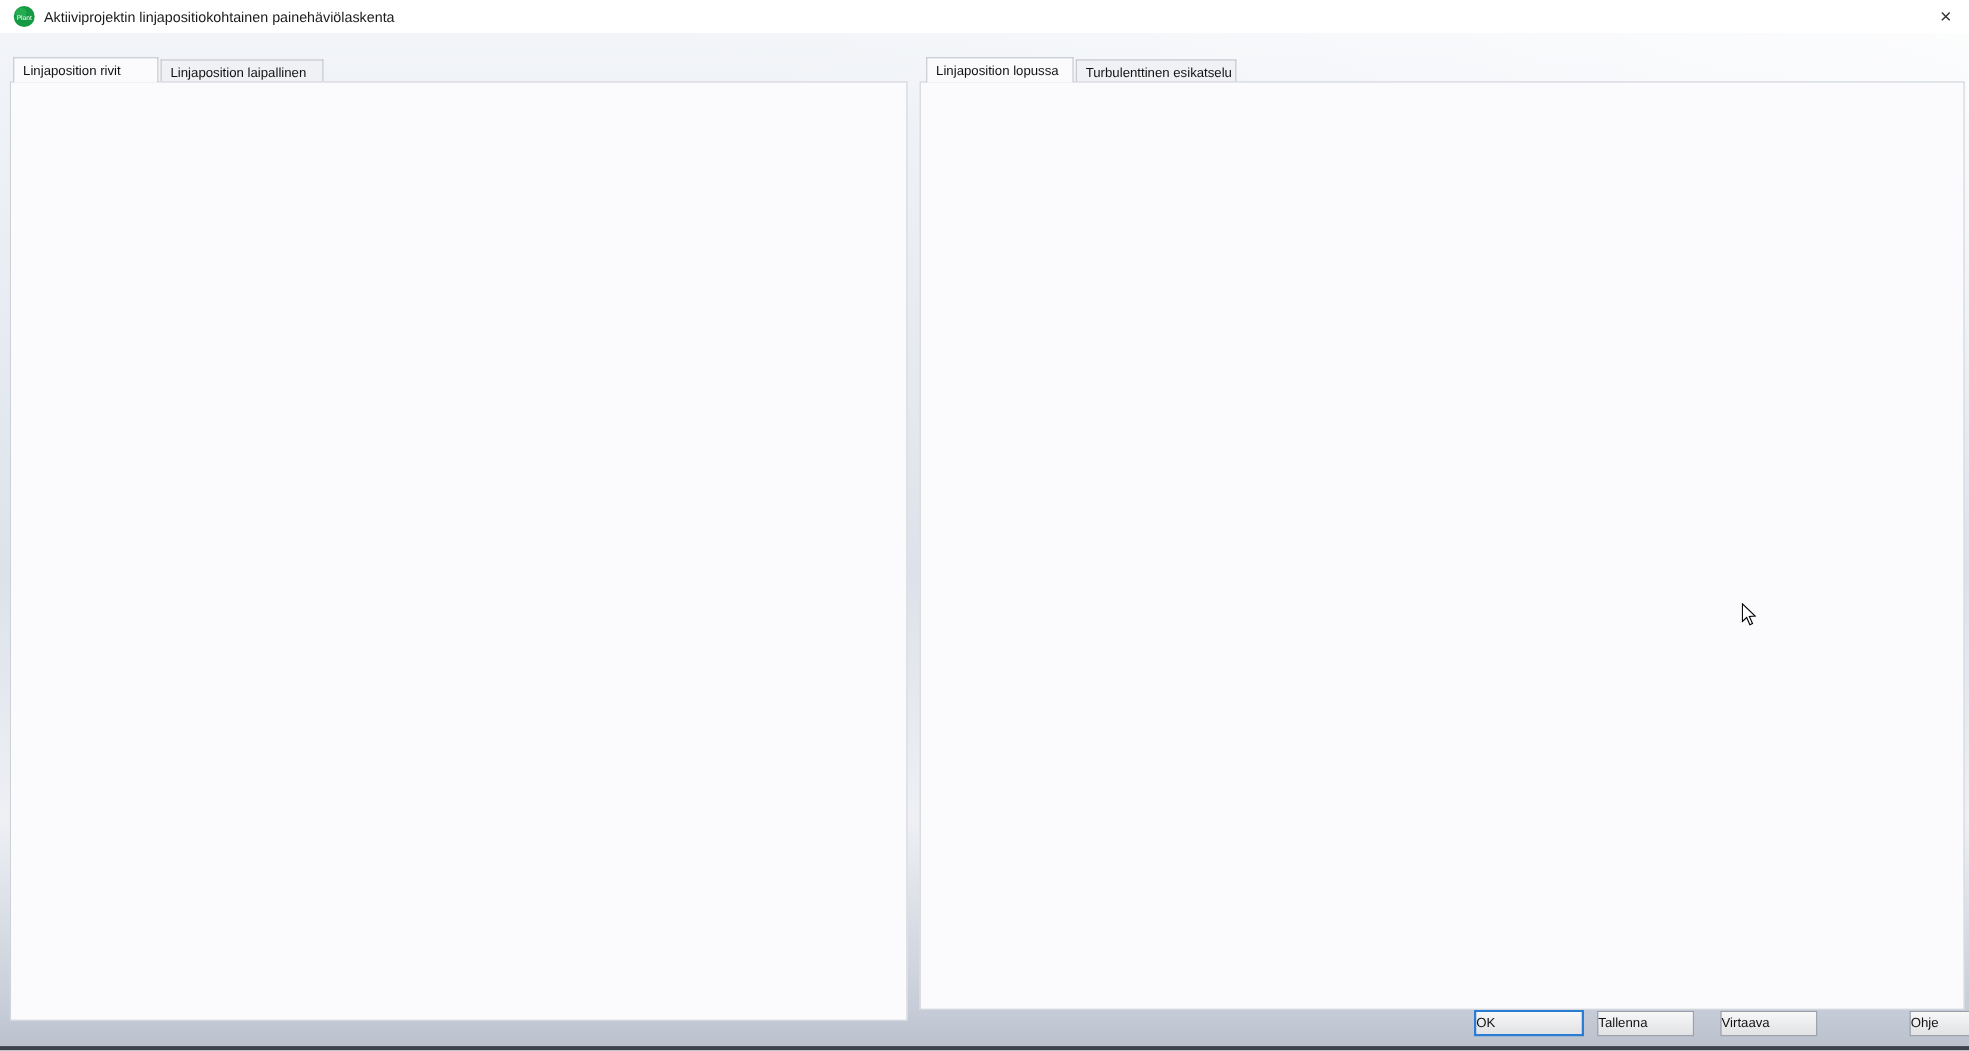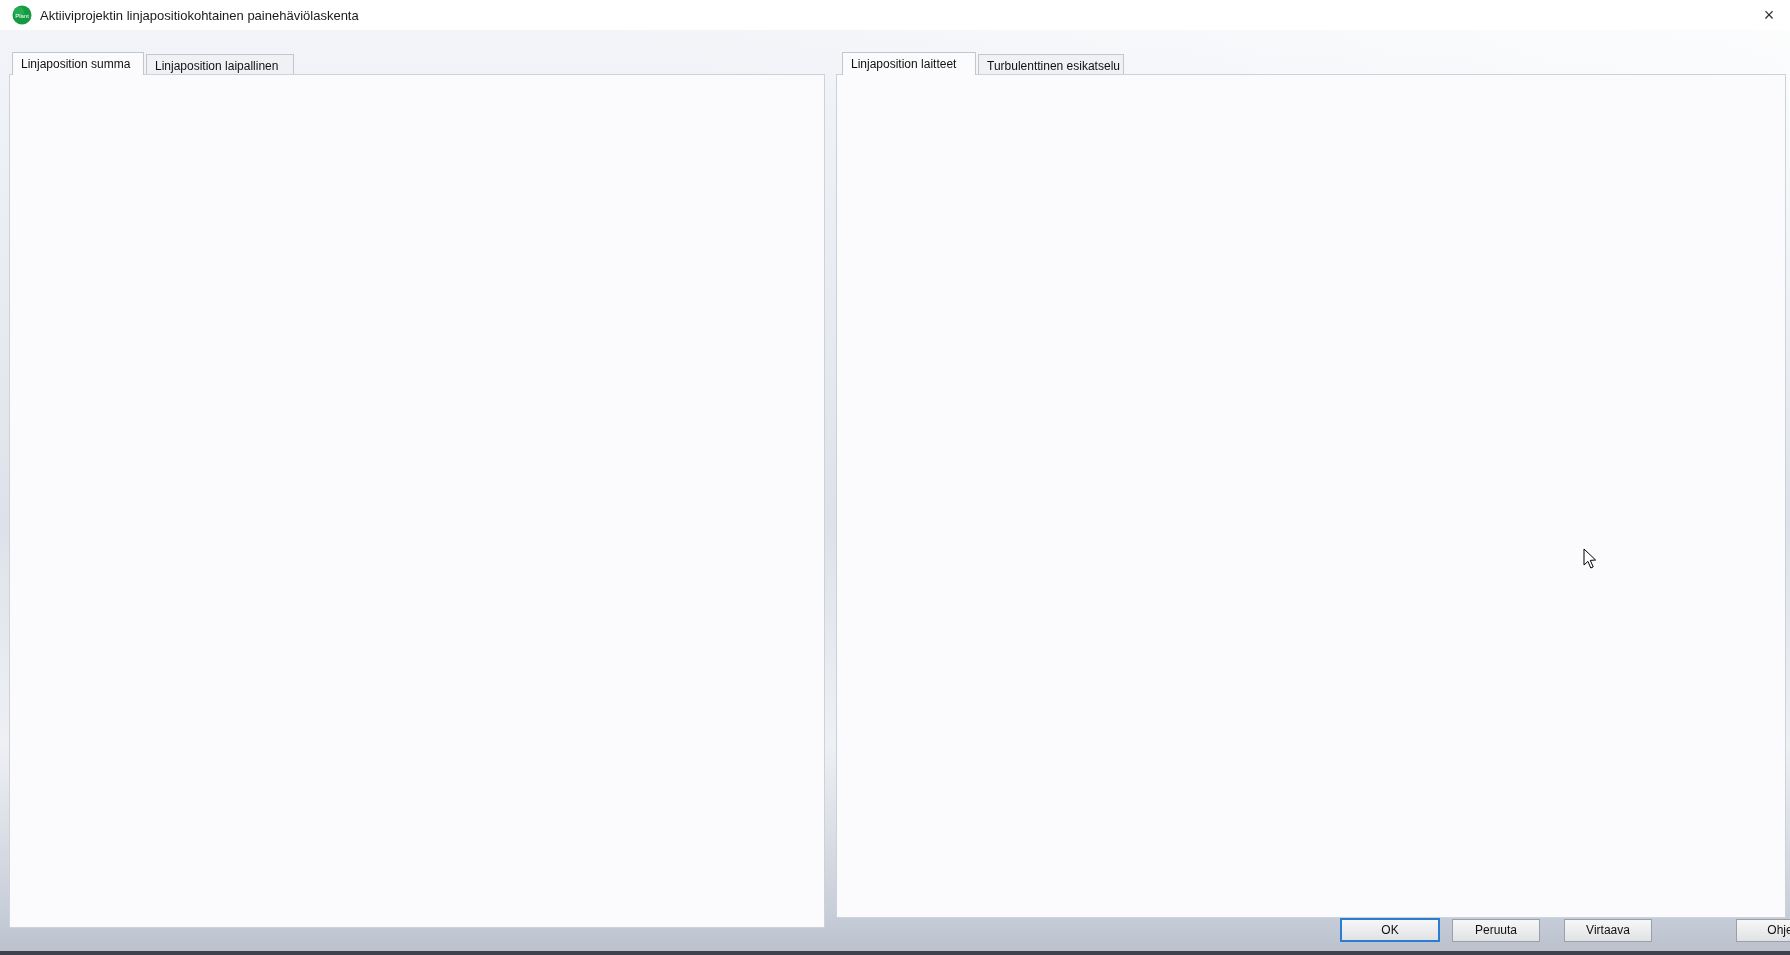--- a/index.html
+++ b/index.html
@@ -20,21 +20,21 @@
 .panel{position:absolute;background:#fbfbfd;border:1px solid #cdd1d8;z-index:2}
 
 
 .flbl{position:absolute;line-height:24px;font-size:12px;color:#111;white-space:nowrap}
 .box{position:absolute;height:24px;border:1px solid #8a8f99;background:#fff;color:#3232d2;font-size:12px;padding:3px 4px;white-space:nowrap;overflow:hidden}
 .box.ro{background:#f0f0f1;border-color:#999ea6}
 .combo{padding-right:20px}
 .chev{position:absolute;right:7px;top:7px;width:7px;height:7px;border-right:1.5px solid #4f5357;border-bottom:1.5px solid #4f5357;transform:rotate(45deg)}
 .combo.focused{border:2px solid #2f7fd0;padding-top:2px;padding-left:3px}
 .selhl{background:#0078d7;color:#fff;padding:0 1px}
-.btn{position:absolute;border:1px solid #9aa0a8;background:linear-gradient(#f7f7f8,#e1e2e4);text-align:center;font-size:12px;color:#111;line-height:21px}
+.btn{position:absolute;border:1px solid #9aa0a8;background:linear-gradient(#f7f7f8,#e1e2e4);text-align:left;font-size:12px;color:#111;line-height:21px}
 .sep{position:absolute;height:1px;background:#a6abb3}
 .cb{position:absolute;background:#fff;border:1px solid #767b83}
 .statuscell{position:absolute;border:1px solid #c9ccd2;line-height:28px;padding-left:8px;font-size:12px;color:#222}
 
 
 .iconsq{position:absolute;width:19px;height:19px;border-radius:3px;color:#fff;text-align:center;font-weight:bold;font-size:16px;line-height:17px}
 .plus-sq{background:linear-gradient(#4f94e3,#1b5cb8);border:1px solid #14489a}
 .minus-sq{background:linear-gradient(#ef5050,#c41f1f);border:1px solid #9c1515}
 
 
@@ -69,21 +69,21 @@
       <svg width="20" height="20">
           <circle cx="10" cy="10" r="9.5" fill="#149a43"></circle>
           <circle cx="7" cy="7" r="5" fill="#2fb95f" opacity="0.6"></circle>
           <text x="10" y="13" font-size="6" fill="#fff" text-anchor="middle" font-family="Liberation Sans,sans-serif">Plant</text>
         </svg>
     </span>
     <span class="title-text">Aktiiviprojektin linjapositiokohtainen painehäviölaskenta</span>
     <span class="close-x">×</span>
   </div>
 
-  <div class="tab" style="left:12px;top:52px;width:132px;z-index:3">Linjaposition summa</div>
+  <div class="tab" style="left:12px;top:52px;width:132px;z-index:3">Linjaposition rivit</div>
   <div class="tab inactive" style="left:146px;top:54px;width:148px">Linjaposition laipallinen</div>
   <div class="panel" style="left:9px;top:74px;width:816px;height:854px"></div>
 
   <div class="iconsq plus-sq" style="left:33px;top:90px">+</div>
   <div class="btn" style="left:58px;top:88px;width:210px;height:23px">Lisää rivi</div>
   <span style="position:absolute;left:306px;top:89px">
     <svg width="19" height="21">
         <rect x="7" y="1" width="11" height="19" fill="#fff" stroke="#9aa3ad"></rect>
         <line x1="9" y1="6" x2="16" y2="6" stroke="#bcd8c6"></line>
         <line x1="9" y1="10" x2="16" y2="10" stroke="#bcd8c6"></line>
@@ -247,21 +247,21 @@
   <div class="box ro" style="left:497px;top:801px;width:106px">0.27</div>
   <div class="box combo" style="left:610px;top:801px;width:103px"><span>m/m</span><span class="chev"></span></div>
 
   <span class="flbl" style="left:33px;top:829px">Paine lopussa</span>
   <div class="box ro" style="left:143px;top:829px;width:99px">19.37</div>
   <div class="box combo" style="left:251px;top:829px;width:81px"><span>bar</span><span class="chev"></span></div>
 
   <div class="statuscell" style="left:10px;top:895px;width:188px;height:31px">1/1</div>
   <div class="statuscell" style="left:198px;top:895px;width:626px;height:31px"></div>
 
-  <div class="tab" style="left:842px;top:52px;width:134px;z-index:3">Linjaposition laitteet</div>
+  <div class="tab" style="left:842px;top:52px;width:134px;z-index:3">Linjaposition lopussa</div>
   <div class="tab inactive" style="left:978px;top:54px;width:146px">Turbulenttinen esikatselu</div>
   <div class="panel" style="left:836px;top:74px;width:950px;height:844px"></div>
 
   <div class="iconsq plus-sq" style="left:850px;top:120px">+</div>
   <div class="btn" style="left:876px;top:119px;width:146px;height:22px">Lisää rivi</div>
   <div class="btn" style="left:1046px;top:119px;width:226px;height:22px">Lisää linjaposition laitteet listaan</div>
   <div class="iconsq minus-sq" style="left:850px;top:148px">−</div>
   <div class="btn" style="left:876px;top:147px;width:146px;height:22px">Poista rivi</div>
   <div class="btn" style="left:1046px;top:147px;width:226px;height:22px">Poimi tiedot PI-kaaviosta</div>
 
@@ -365,21 +365,21 @@
       <div class="vline" style="left:198px"></div>
       <div class="vline" style="left:468px"></div>
       <div class="vline" style="left:540px"></div>
       <div class="vline" style="left:610px"></div>
       <div class="vline" style="left:661px"></div>
       <div class="vline" style="left:917px"></div>
     </div>
   </div>
 
   <div class="btn" style="left:1340px;top:918px;width:100px;height:24px;border:2px solid #2b7cd3;line-height:20px">OK</div>
-  <div class="btn" style="left:1452px;top:919px;width:88px;height:23px">Peruuta</div>
+  <div class="btn" style="left:1452px;top:919px;width:88px;height:23px">Tallenna</div>
   <div class="btn" style="left:1564px;top:919px;width:88px;height:23px">Virtaava</div>
   <div class="btn" style="left:1736px;top:919px;width:88px;height:23px">Ohje</div>
 
   <div class="bottom-strip"></div>
 
   <span class="cursor" style="left:1583px;top:548px">
     <svg width="15" height="22">
         <path d="M1 1 L1 17 L4.9 13.4 L7.8 20 L10.2 18.9 L7.3 12.4 L12.6 12 Z" fill="#fff" stroke="#000" stroke-width="1"></path>
       </svg>
   </span>

